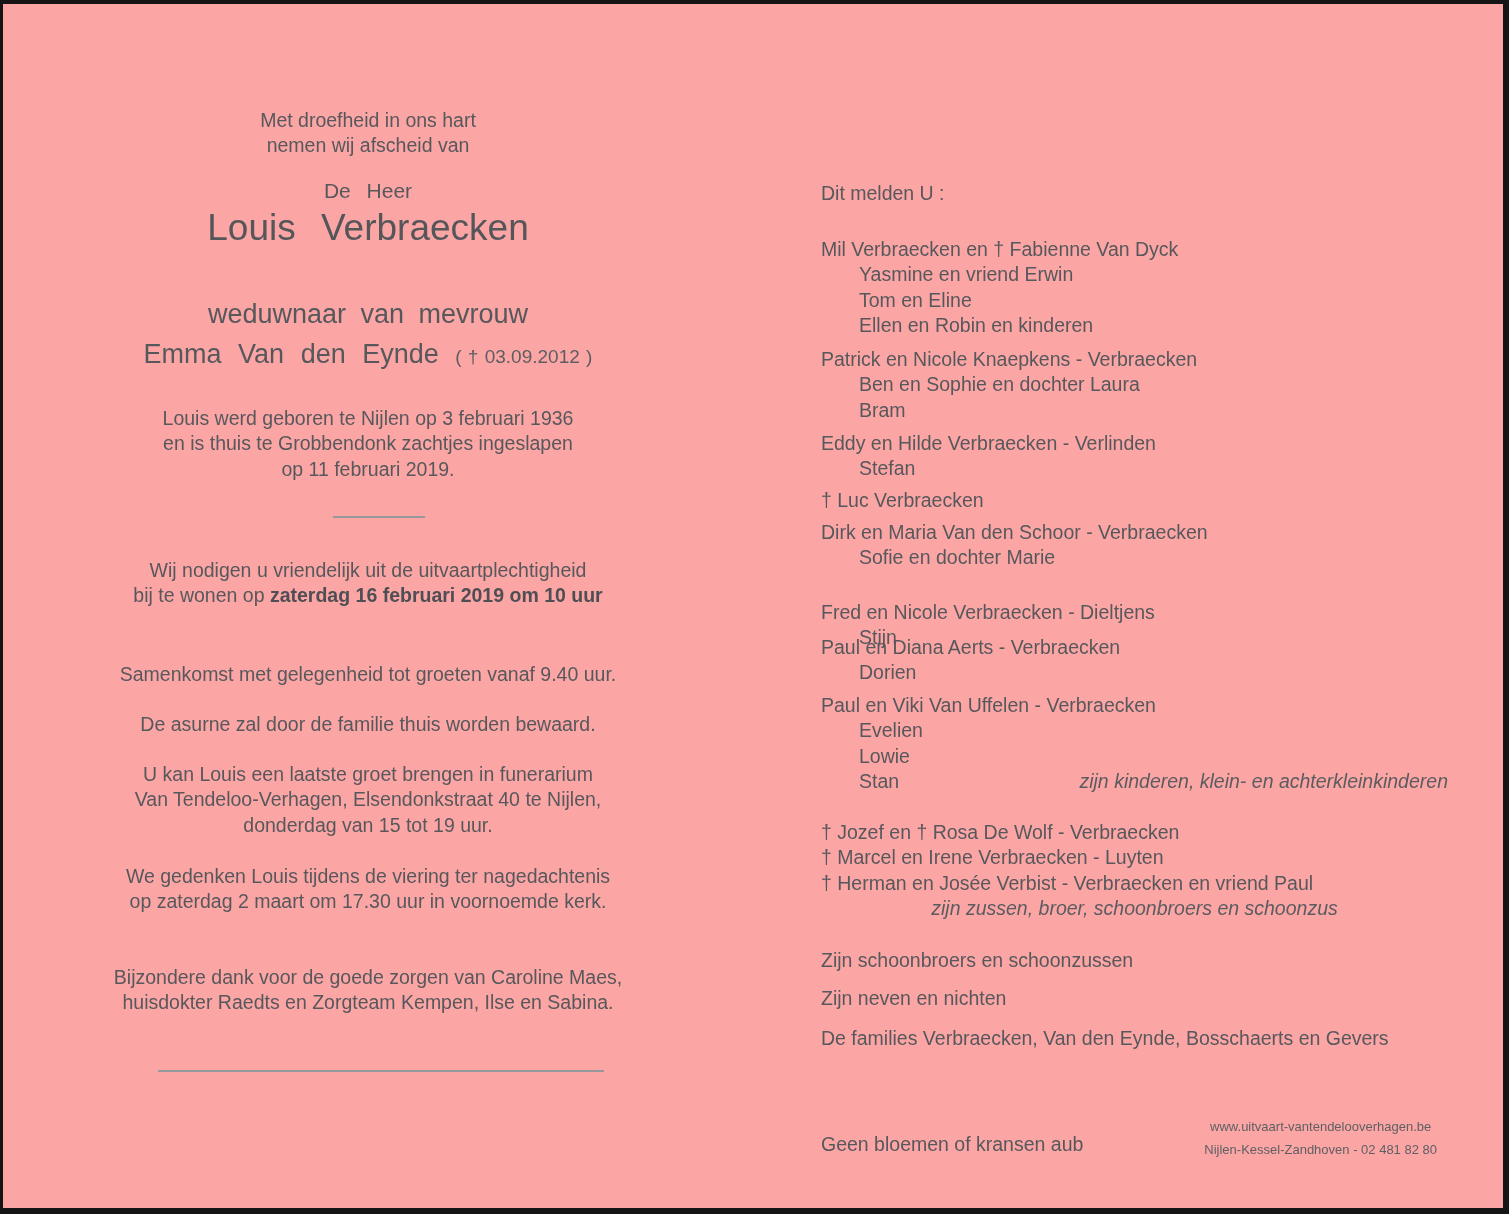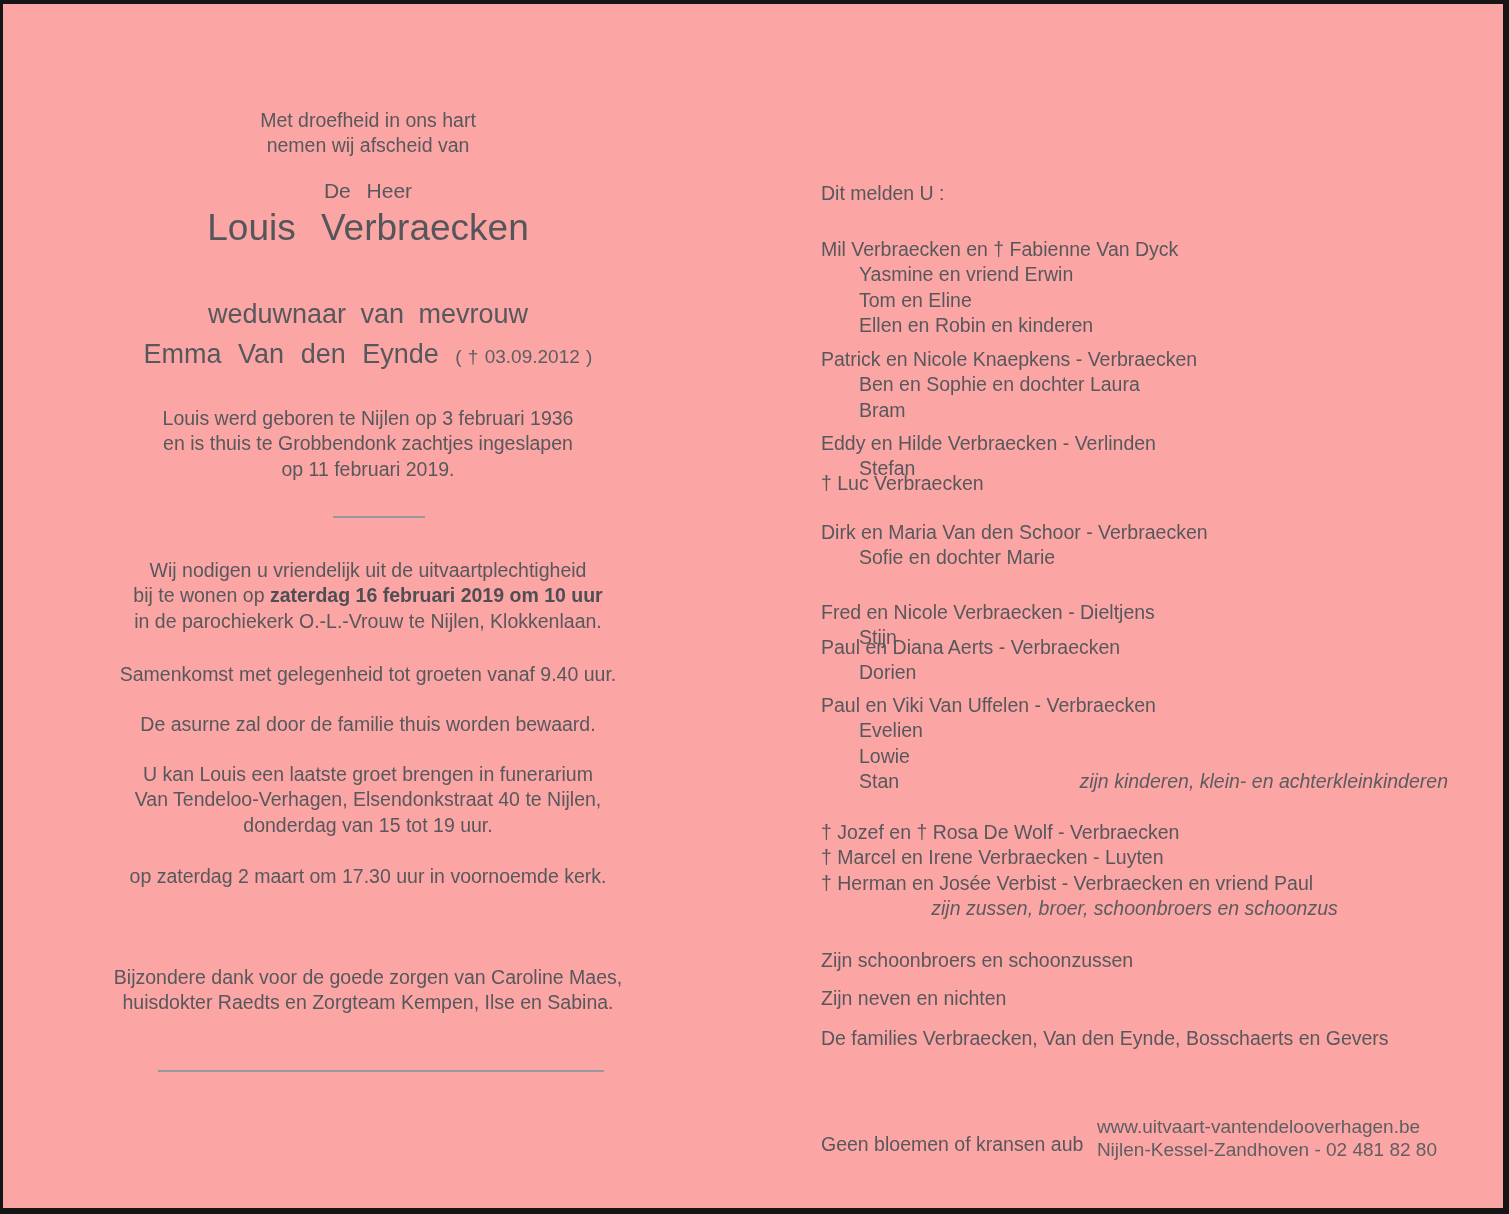--- a/index.html
+++ b/index.html
@@ -71,22 +71,22 @@
     color: #5b5c60;
   }
   .note-line {
     text-align: center;
     font-style: italic;
     color: #5b5c60;
   }
   .small-right {
     position: absolute;
     right: 66px;
-    text-align: left;
-    font-size: 19px;
+    text-align: center;
+    font-size: 13px;
     line-height: 22.5px;
     color: #5e5f63;
   }
 </style>
 </head>
 <body>
 
 <div class="card">
 
   <div class="left-blk" style="top:104px">
@@ -112,34 +112,34 @@
   </div>
 
   <div class="divider-short" style="top:512px"></div>
 
   <div class="left-blk" style="top:554px">
     <div>Wij nodigen u vriendelijk uit de uitvaartplechtigheid</div>
     <div>
       <span>bij te wonen op</span>
       <span class="bold-date">zaterdag 16 februari 2019 om 10 uur</span>
     </div>
-    <div>in de parochiekerk O.-L.-Vrouw te Nijlen, Klokkenlaan.</div>
   </div>
 
   <div class="left-blk" style="top:658px">Samenkomst met gelegenheid tot groeten vanaf 9.40 uur.</div>
 
   <div class="left-blk" style="top:708px">De asurne zal door de familie thuis worden bewaard.</div>
 
   <div class="left-blk" style="top:758px">
     <div>U kan Louis een laatste groet brengen in funerarium</div>
     <div>Van Tendeloo-Verhagen, Elsendonkstraat 40 te Nijlen,</div>
     <div>donderdag van 15 tot 19 uur.</div>
   </div>
 
   <div class="left-blk" style="top:860px">
+    <div>We gedenken Louis tijdens de viering ter nagedachtenis</div>
     <div>op zaterdag 2 maart om 17.30 uur in voornoemde kerk.</div>
   </div>
 
   <div class="left-blk" style="top:961px">
     <div>Bijzondere dank voor de goede zorgen van Caroline Maes,</div>
     <div>huisdokter Raedts en Zorgteam Kempen, Ilse en Sabina.</div>
   </div>
 
   <div class="divider-long" style="top:1066px"></div>
 
@@ -157,21 +157,21 @@
     <div class="line">Patrick en Nicole Knaepkens - Verbraecken</div>
     <div class="line child">Ben en Sophie en dochter Laura</div>
     <div class="line child">Bram</div>
   </div>
 
   <div class="right-blk grp" style="top:427px">
     <div class="line">Eddy en Hilde Verbraecken - Verlinden</div>
     <div class="line child">Stefan</div>
   </div>
 
-  <div class="right-blk grp" style="top:467px">
+  <div class="right-blk grp" style="top:484px">
     <div class="line">† Luc Verbraecken</div>
   </div>
 
   <div class="right-blk grp" style="top:516px">
     <div class="line">Dirk en Maria Van den Schoor - Verbraecken</div>
     <div class="line child">Sofie en dochter Marie</div>
   </div>
 
   <div class="right-blk grp" style="top:596px">
     <div class="line">Fred en Nicole Verbraecken - Dieltjens</div>

